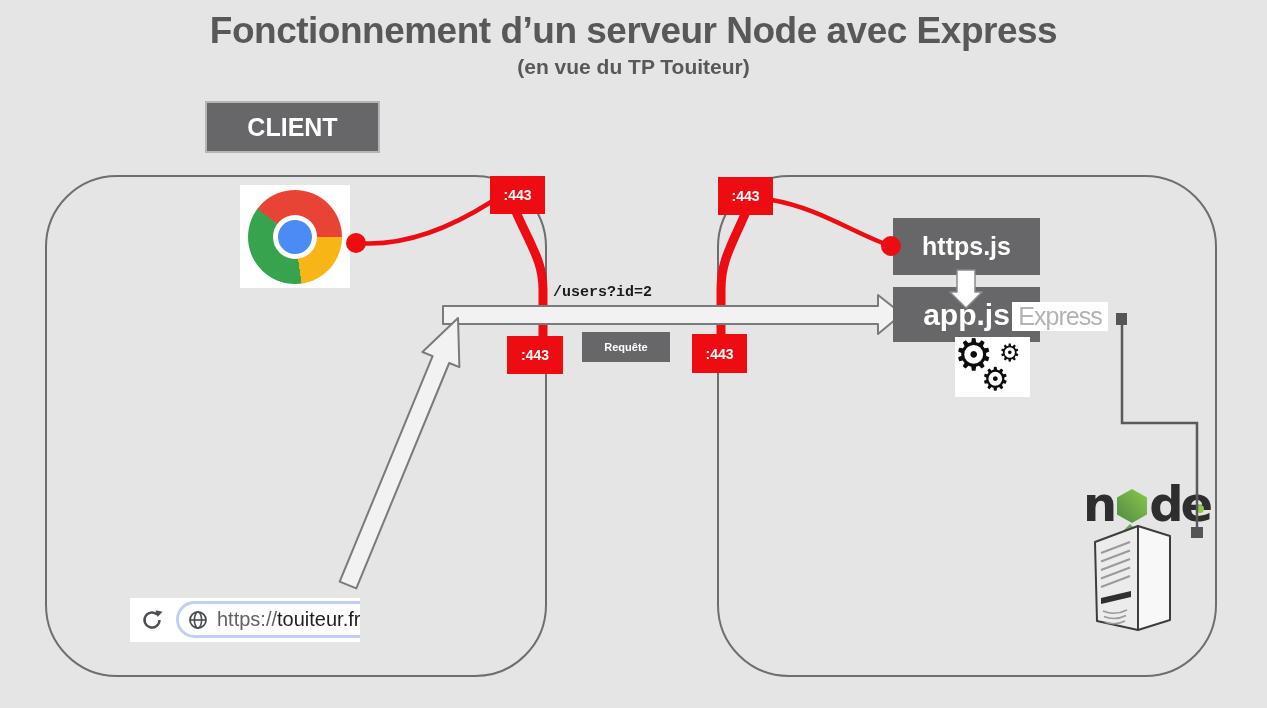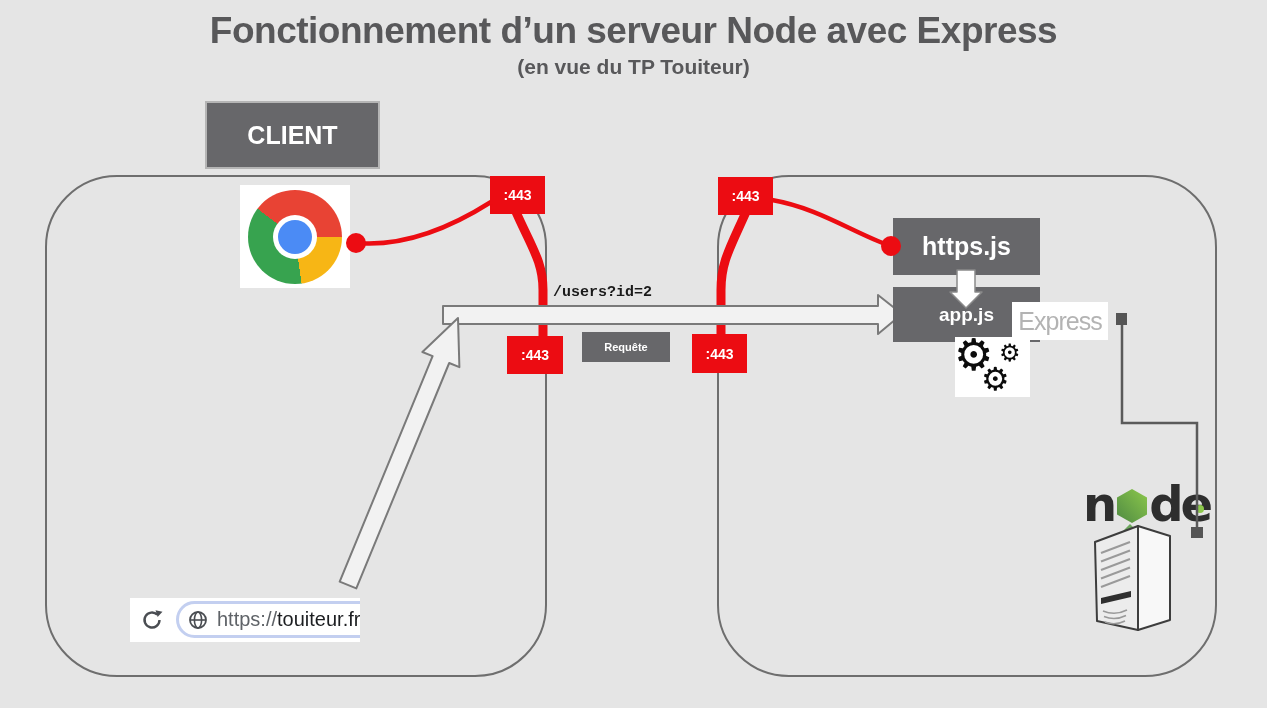--- a/index.html
+++ b/index.html
@@ -7,36 +7,36 @@
   body { font-family:"Liberation Sans", sans-serif; }
   #canvas { position:relative; width:1267px; height:708px; overflow:hidden; background:#e5e5e5; }
 
   .title { position:absolute; left:0; right:0; top:10px; text-align:center;
            font-size:37px; font-weight:bold; color:#58585a; letter-spacing:-0.5px; z-index:5; }
   .subtitle { position:absolute; left:0; right:0; top:55px; text-align:center;
               font-size:21px; font-weight:bold; color:#58585a; z-index:5; }
 
   .tag { position:absolute; background:#67676a; border:2px solid #b5b5b5; color:#fff;
          font-weight:bold; display:flex; align-items:center; justify-content:center; z-index:5; }
-  #client-label  { left:205px; top:101px; width:175px; height:68px; font-size:25px; }
+  #client-label  { left:205px; top:101px; width:175px; height:52px; font-size:25px; }
   #serveur-label { left:880px; top:101px; width:174px; height:53px; font-size:25px; }
 
   .panel { position:absolute; top:175px; width:502px; height:502px;
            background:#e5e5e5; border:2px solid #6e6e6e; border-radius:72px; z-index:1; }
   #client-panel { left:45px; }
   #server-panel { left:717px; width:500px; }
 
   .svg-layer { position:absolute; left:0; top:0; width:1267px; height:708px; pointer-events:none; }
   #layer-under { z-index:2; }
   #layer-over  { z-index:4; }
 
   .darkbox { position:absolute; background:#67676a; color:#fff; font-weight:bold;
              display:flex; align-items:center; justify-content:center; z-index:3; }
   #index-js-box { left:893px; top:218px; width:147px; height:57px; font-size:25px; }
-  #app-js-box   { left:893px; top:287px; width:147px; height:55px; font-size:19px; }
+  #app-js-box   { left:893px; top:287px; width:147px; height:55px; font-size:30px; }
   #requete-box  { left:582px; top:332px; width:88px;  height:30px; font-size:11px; }
 
   .port { position:absolute; background:#ec0c12; color:#fff; font-weight:bold; font-size:14px;
           display:flex; align-items:center; justify-content:center; z-index:3; }
   #port-client-top    { left:490px; top:176px; width:55px; height:38px; }
   #port-client-bottom { left:507px; top:336px; width:56px; height:38px; }
   #port-server-top    { left:718px; top:177px; width:55px; height:38px; }
   #port-server-bottom { left:692px; top:334px; width:55px; height:39px; }
 
   #request-path { position:absolute; left:553px; top:284px; z-index:5;
@@ -45,21 +45,21 @@
 
   #chrome-box { position:absolute; left:240px; top:185px; width:110px; height:103px;
                 background:#fff; z-index:3; display:flex; align-items:center; justify-content:center; }
   .chrome-logo { position:relative; width:94px; height:94px; border-radius:50%;
       background:conic-gradient(#e84334 0deg 90deg, #f7b615 90deg 172deg, #37a34f 172deg 307deg, #e84334 307deg 360deg); }
   .chrome-ring { position:absolute; left:25px; top:25px; width:44px; height:44px;
                  background:#fff; border-radius:50%; }
   .chrome-hub  { position:absolute; left:30px; top:30px; width:34px; height:34px;
                  background:#4b8bf5; border-radius:50%; }
 
-  #express-box { position:absolute; left:1012px; top:302px; width:96px; height:38px; background:#fff;
+  #express-box { position:absolute; left:1012px; top:302px; width:96px; height:29px; background:#fff;
                  color:#b3b3b3; font-size:25px; font-weight:400; letter-spacing:-1px;
                  display:flex; align-items:center; justify-content:center; z-index:3; }
 
   #gears-box { position:absolute; left:955px; top:337px; width:75px; height:60px; background:#fff; z-index:3; }
   .gear { position:absolute; color:#0c0c0c; line-height:1; font-family:"DejaVu Sans",sans-serif; }
   #gear-big    { left:-1px; top:-4px; font-size:44px; }
   #gear-small  { left:44px; top:4px;  font-size:24px; }
   #gear-medium { left:26px; top:26px; font-size:32px; }
 
   #node-logo { position:absolute; left:1083px; top:477px; height:48px; z-index:3;

